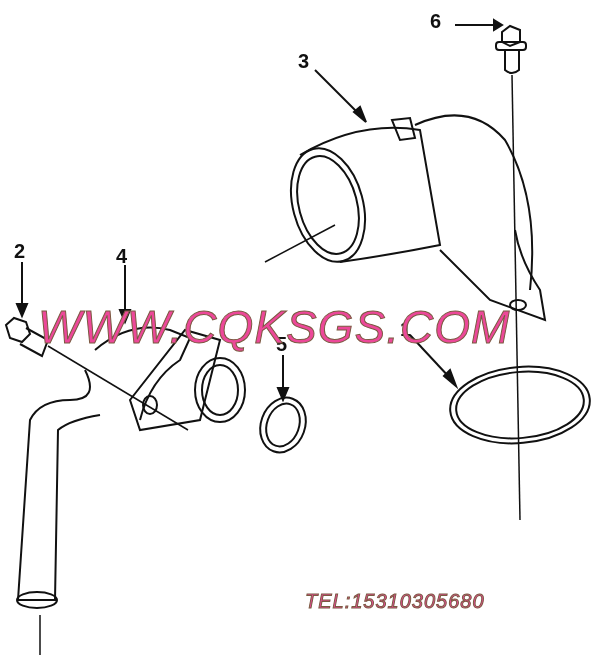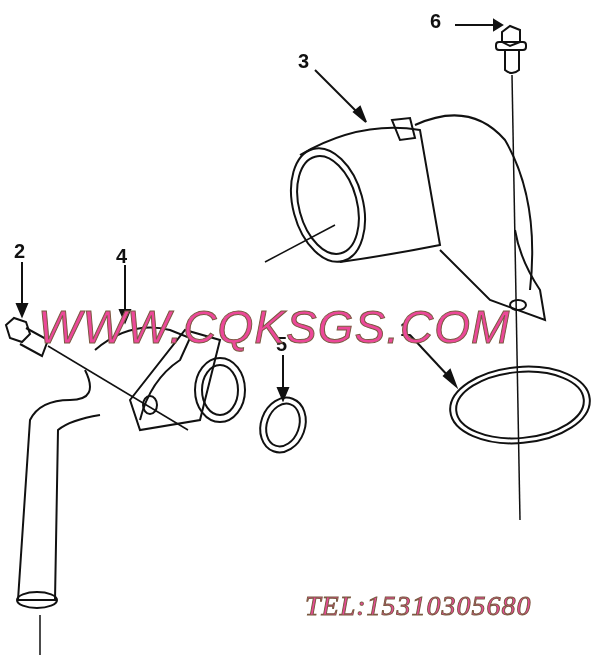--- a/index.html
+++ b/index.html
@@ -2,21 +2,21 @@
 <html><head>
 <meta charset="utf-8">
 <style>
   html, body { margin: 0; padding: 0; background: #ffffff; }
   #canvas { position: relative; width: 600px; height: 655px; overflow: hidden; background: #ffffff; }
   svg { position: absolute; left: 0; top: 0; }
   .callout { position: absolute; font-family: "Liberation Sans", sans-serif; font-weight: bold; font-size: 20px; color: #111; }
   .wm { position: absolute; font-family: "Liberation Sans", sans-serif; font-style: italic; color: #ec4899;
         -webkit-text-stroke: 1px #7a5a40; letter-spacing: 1px; }
   .wm-url { font-size: 46px; left: 38px; top: 300px; }
-  .wm-tel { font-size: 28px; left: 305px; top: 590px; font-family: Liberation Serif, serif; }
+  .wm-tel { font-size: 20px; left: 305px; top: 590px; }
   .wm-phone { font-size: 28px; left: 360px; top: 620px; }
 </style>
 </head>
 <body>
 
 <div id="canvas">
   <svg width="600" height="655" viewBox="0 0 600 655" fill="none" stroke="#111" stroke-width="2">
 
     <g>
       <path d="M502 32 L510 26 L520 30 L520 42 L510 46 L502 42 Z"></path>

